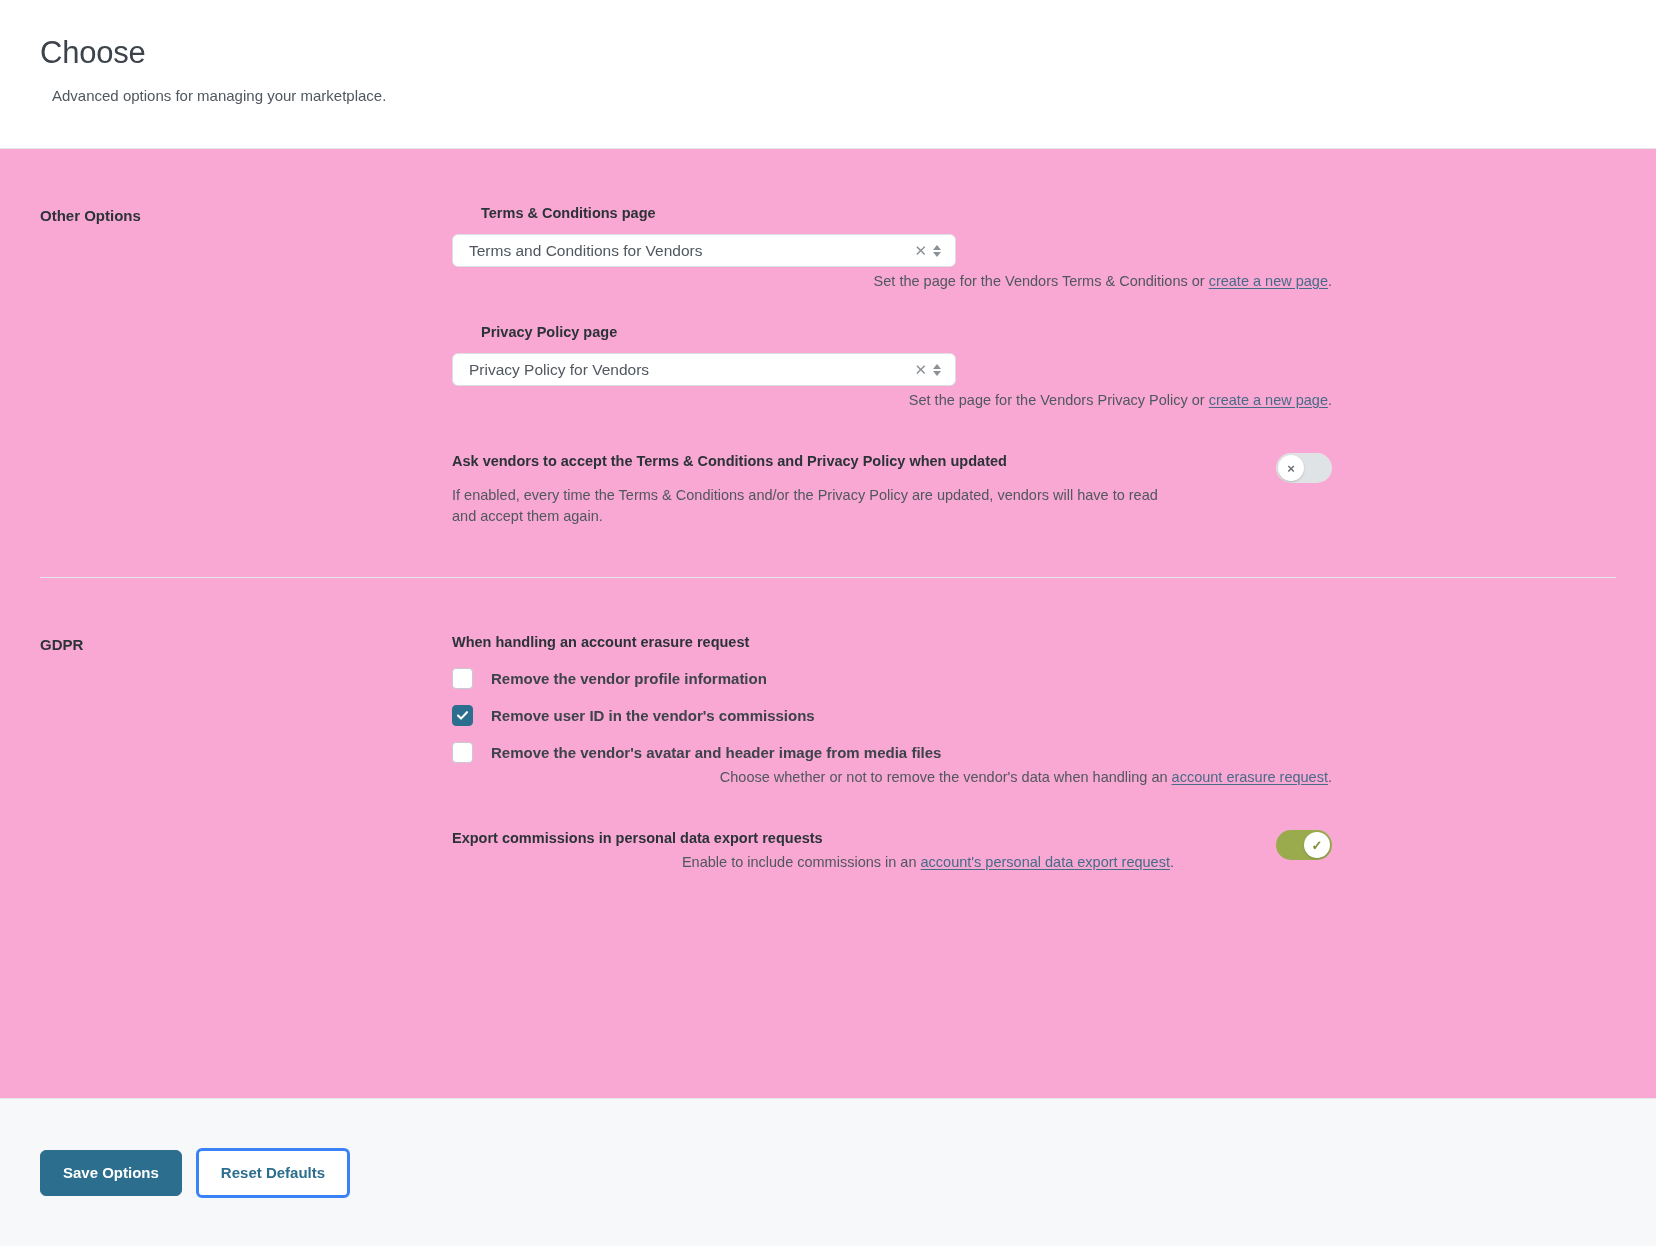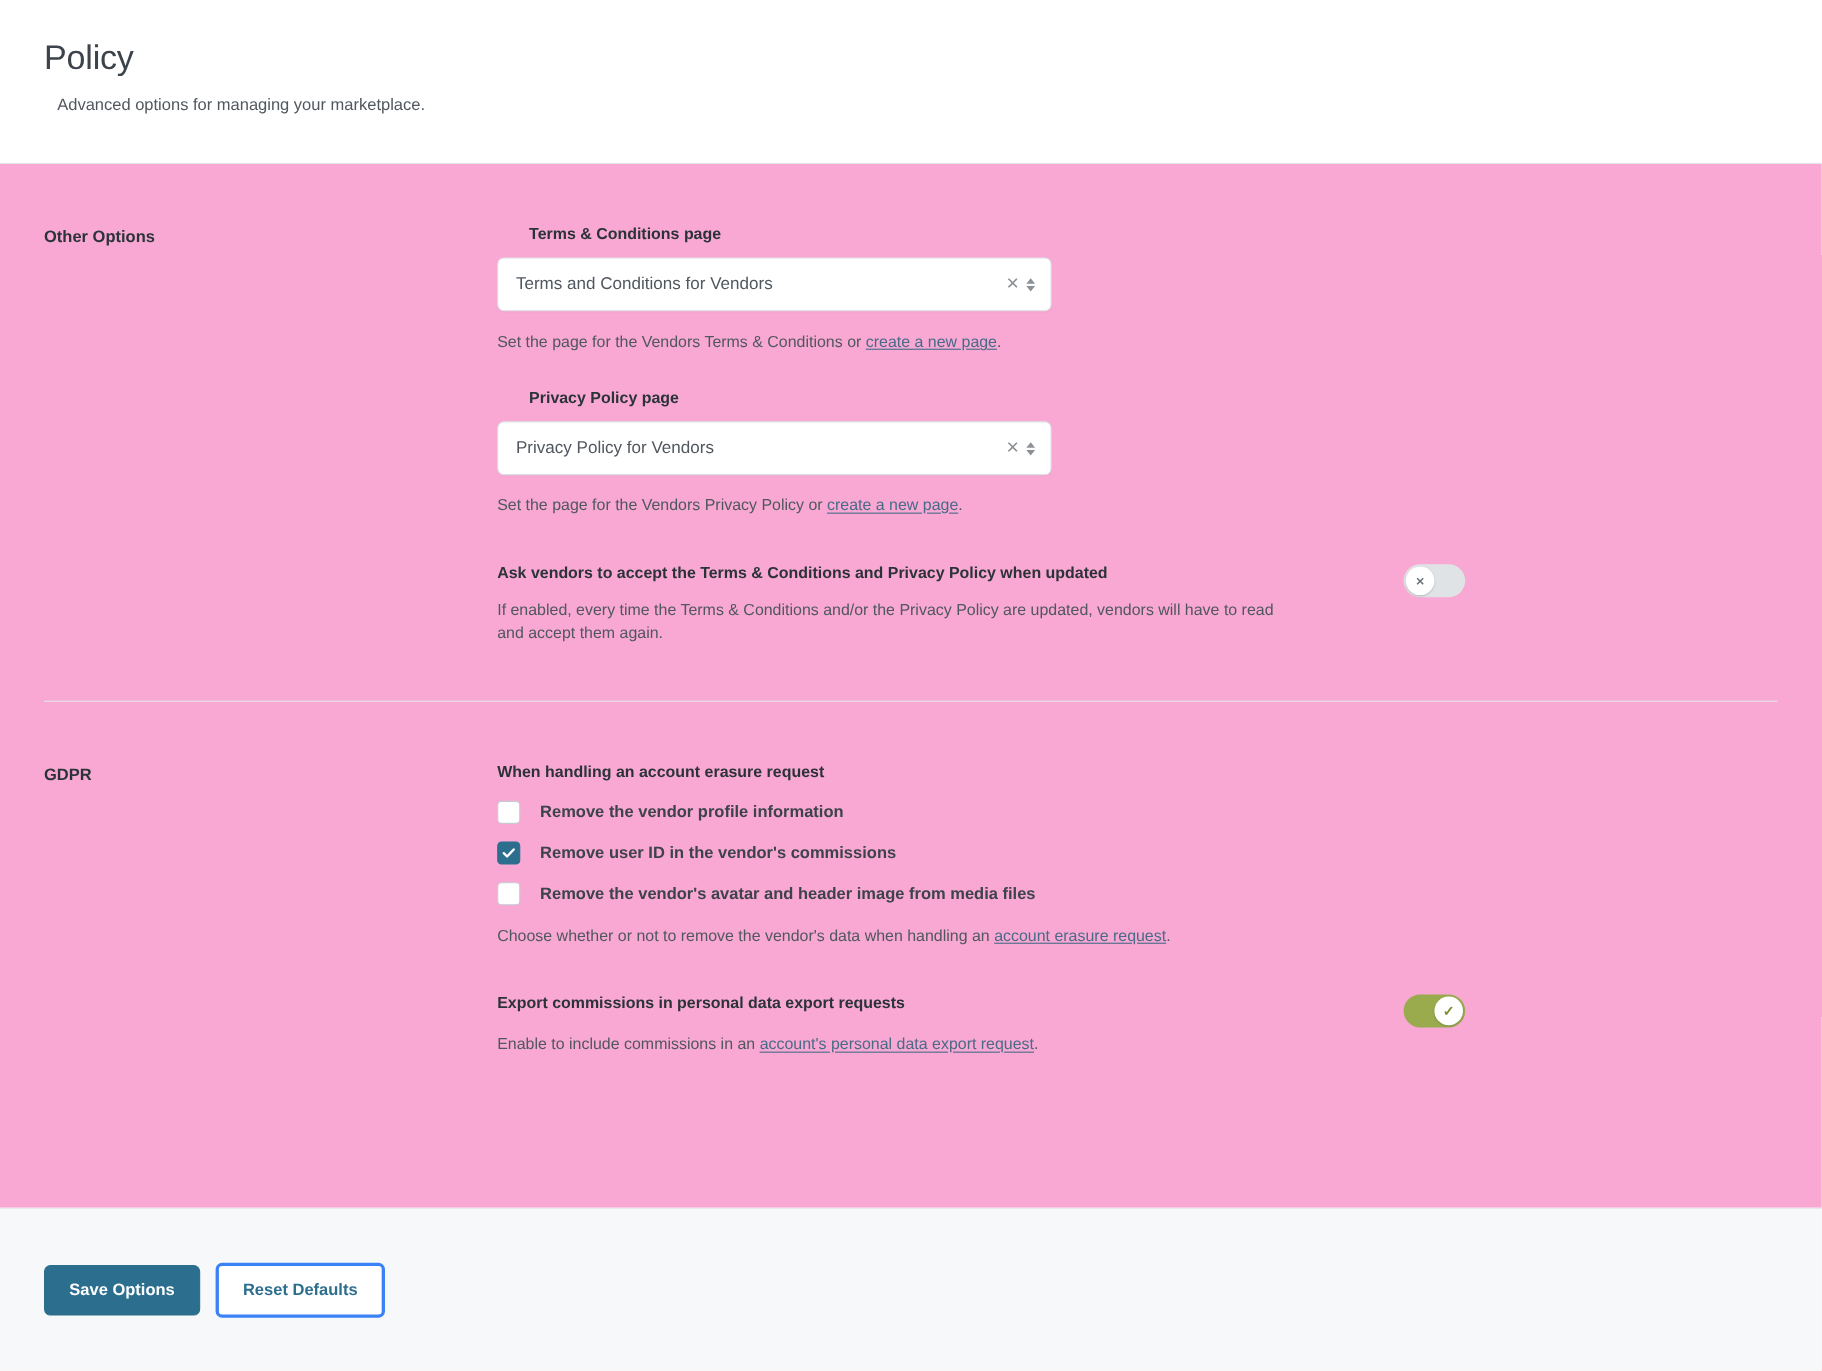--- a/index.html
+++ b/index.html
@@ -74,21 +74,21 @@
     color: #2b3338;
     margin-bottom: 13px;
     display: block;
     margin-left: 29px;
   }
 
   
   .select-control {
     position: relative;
     width: 504px;
-    height: 49px;
+    height: 33px;
     border: 1px solid #dcdfe2;
     border-radius: 6px;
     background: #ffffff;
     display: flex;
     align-items: center;
     padding: 0 14px 0 16px;
     box-shadow: 0 1px 1px rgba(0,0,0,0.02);
   }
   .select-value {
     flex: 1 1 auto;
@@ -120,21 +120,22 @@
     border-left: 4px solid transparent;
     border-right: 4px solid transparent;
   }
   .chev.up { border-bottom: 5px solid #8c9196; }
   .chev.down { border-top: 5px solid #8c9196; }
 
   .help-text {
     font-size: 14.5px;
     line-height: 21px;
     color: #50575e;
-    margin-top: 18px;
+    margin-top: 4px;
+    text-align: right;
   }
   .help-text a, .inline-link {
     color: #486b87;
     text-decoration: underline;
     text-underline-offset: 2px;
   }
 
   .field-block + .field-block { margin-top: 32px; }
 
   
@@ -256,21 +257,21 @@
     color: #2c6e8e;
     border: 3px solid #3b82f6;
   }
 </style>
 </head>
 <body>
 
 <div class="page">
 
   <div class="page-header">
-    <h1 class="page-title">Policy</h1>
+    <h1 class="page-title">Choose</h1>
     <p class="page-subtitle">Advanced options for managing your marketplace.</p>
   </div>
 
   <div class="content">
 
     <div class="section">
       <div class="section-label">Other Options</div>
       <div class="section-fields">
 
         <div class="field-block">

